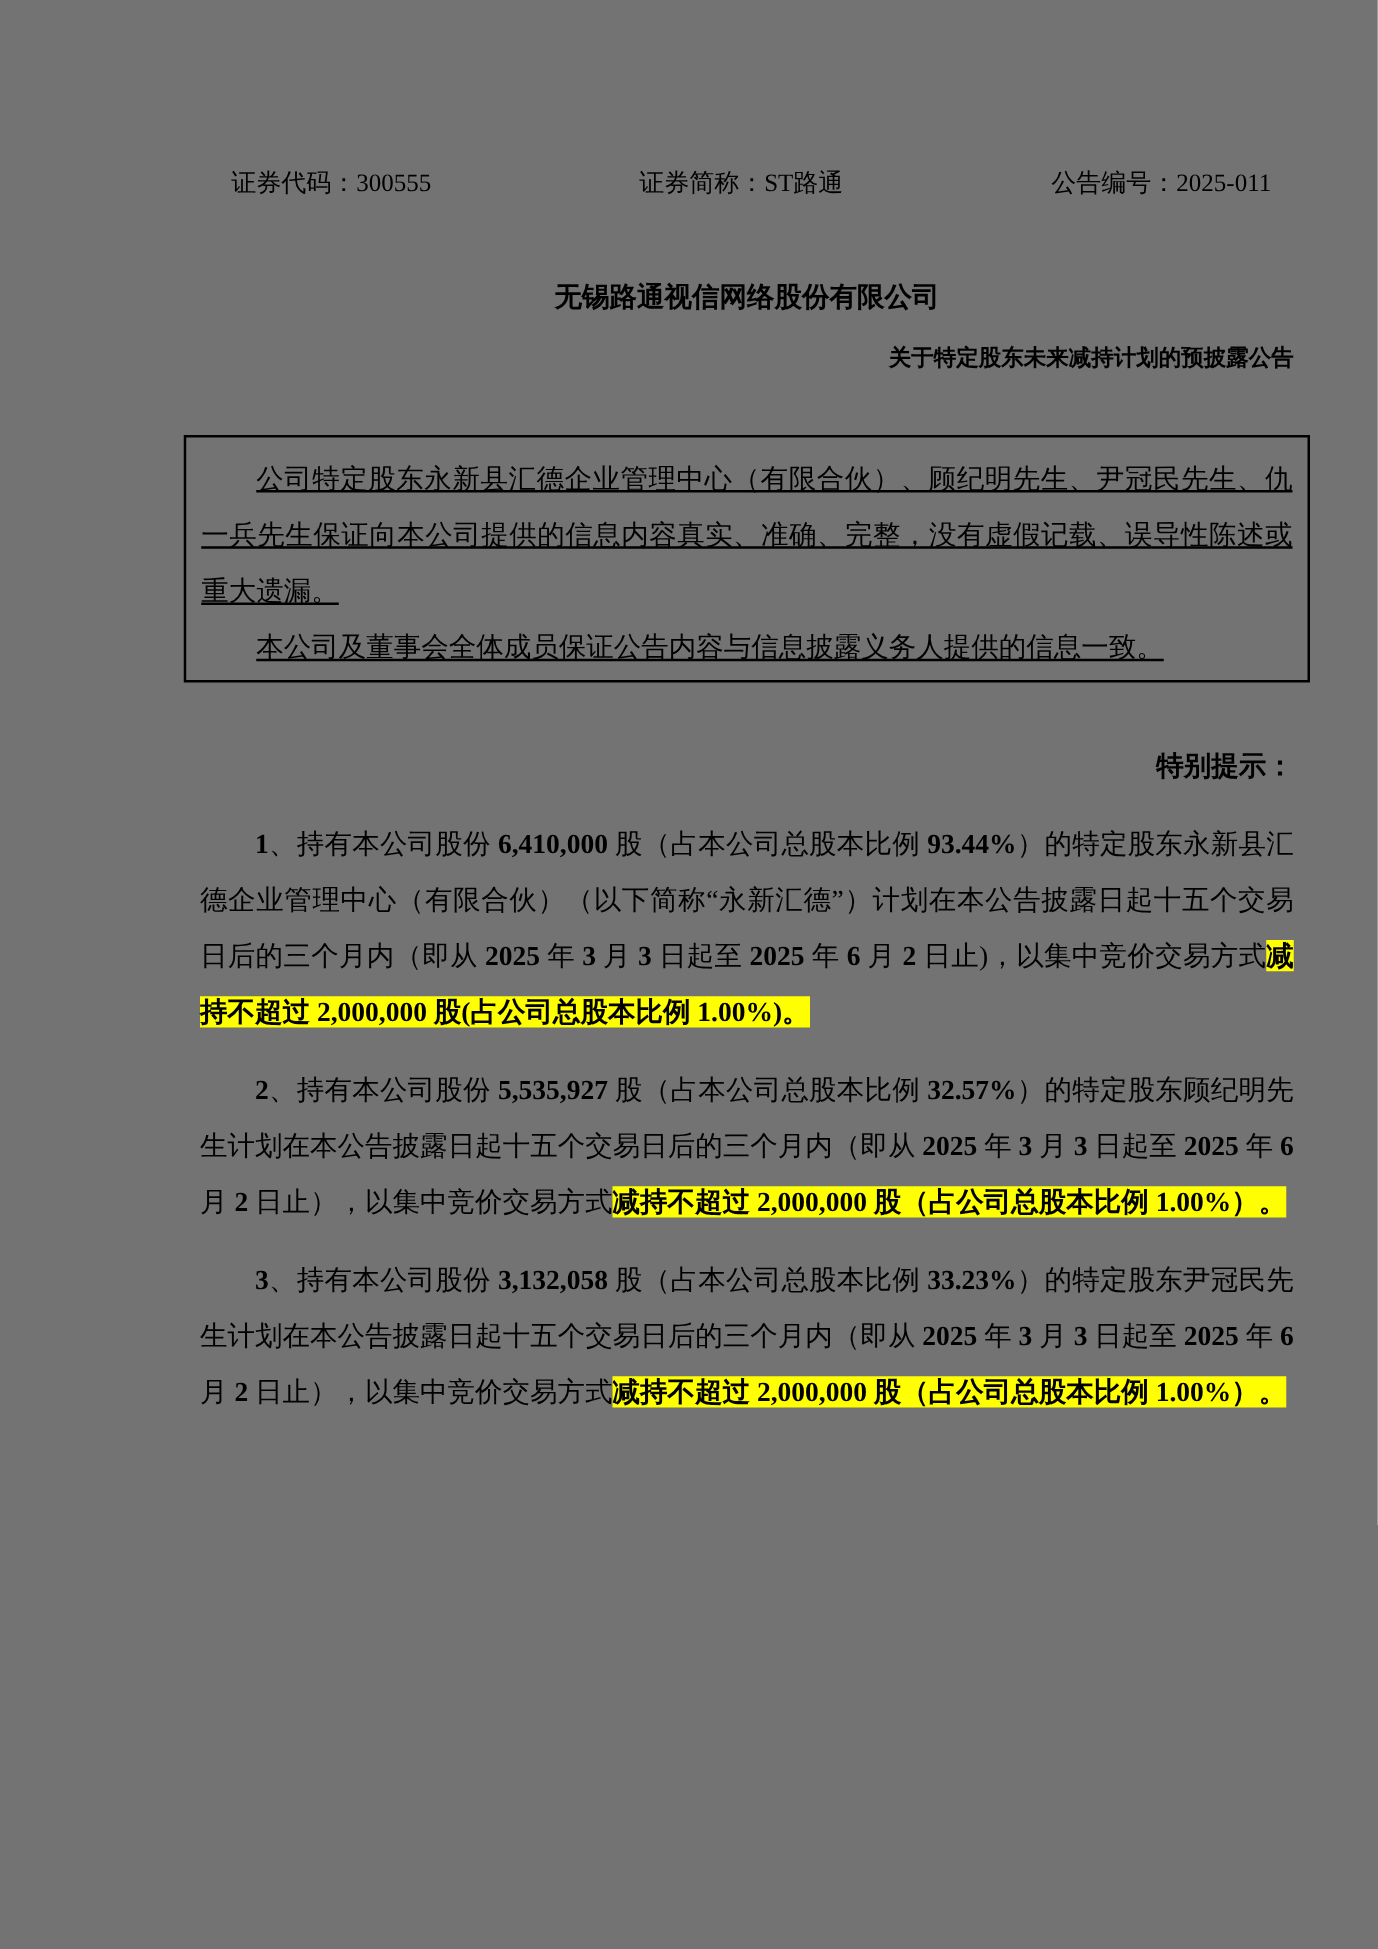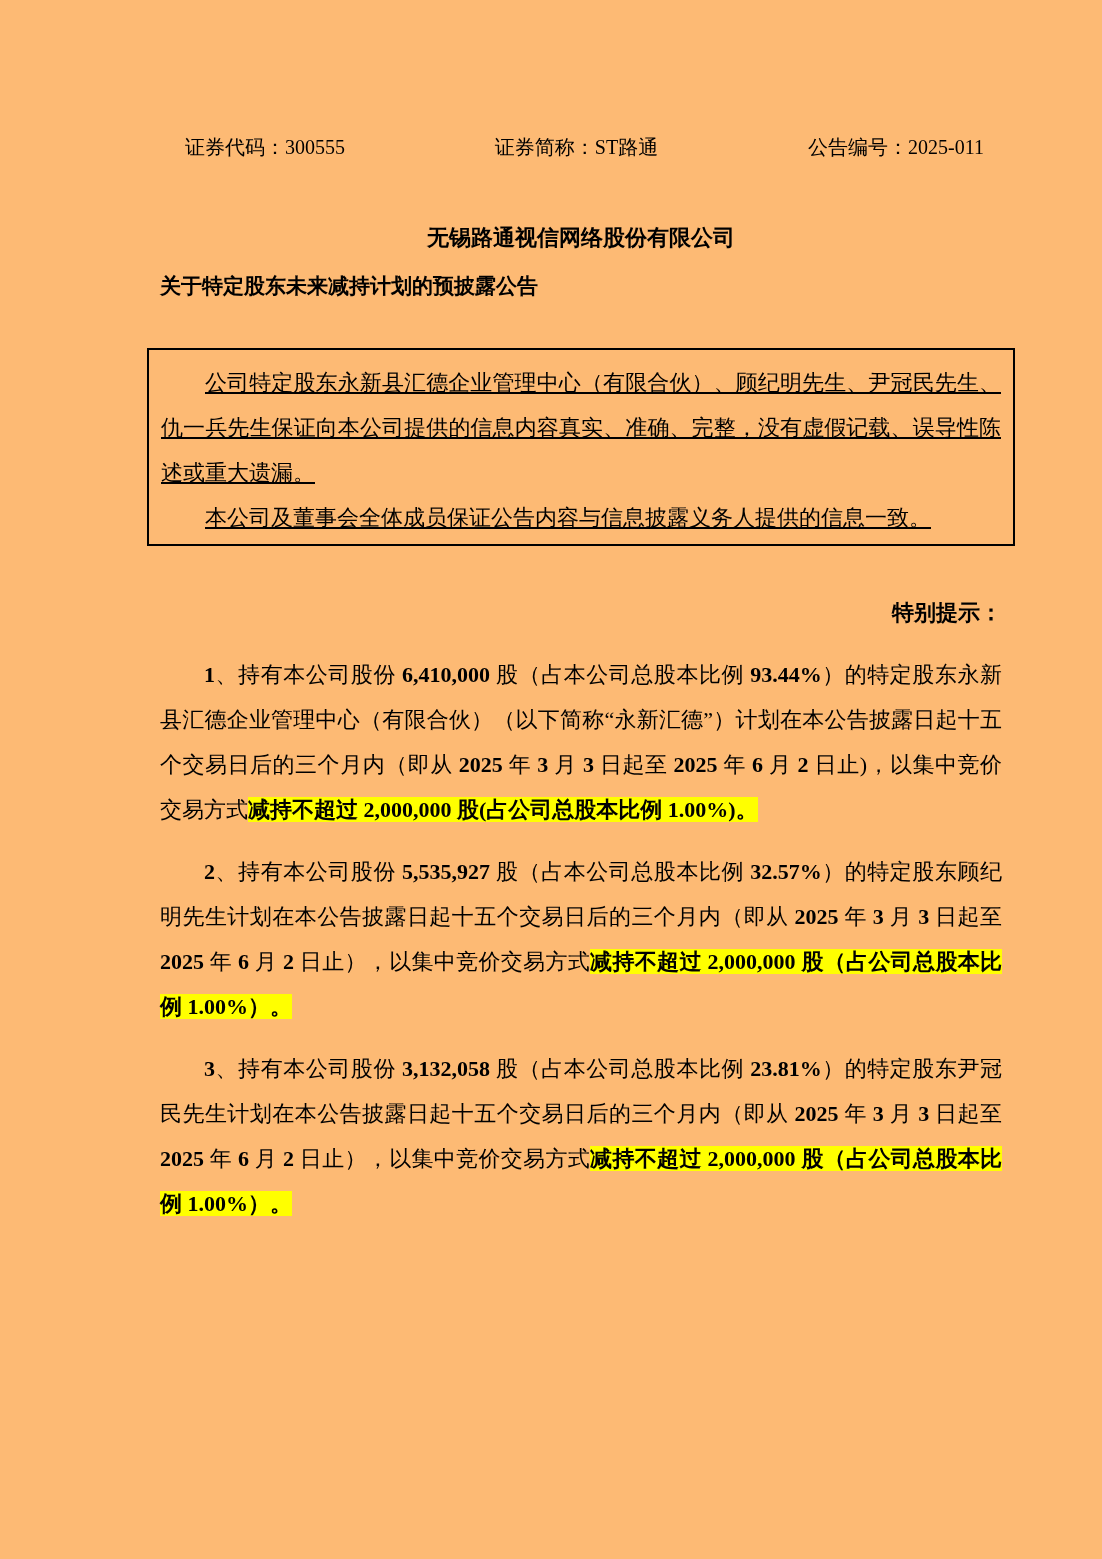--- a/index.html
+++ b/index.html
@@ -1,46 +1,46 @@
 <!DOCTYPE html>
 <html><head>
 <meta charset="utf-8">
 <style>
   html, body { margin: 0; padding: 0; background: #e8e8e8; }
   .page {
     width: 1102px;
     min-height: 1559px;
     margin: 0 auto;
-    background: #fdba74;
+    background: #737373;
     color: #000000;
     font-family: "Liberation Serif", "DejaVu Serif", serif;
     box-sizing: border-box;
-    padding: 132px 100px 80px 160px;
+    padding: 132px 67px 80px 160px;
   }
   .header-row {
     display: flex;
     justify-content: space-between;
     font-size: 20px;
     line-height: 30px;
     padding: 0 18px 0 25px;
     white-space: nowrap;
   }
   .doc-title {
     margin: 60px 0 0 0;
     font-size: 22px;
     line-height: 32px;
     font-weight: bold;
     text-align: center;
   }
   .doc-subtitle {
     margin: 16px 0 0 0;
-    font-size: 21px;
+    font-size: 18px;
     line-height: 32px;
     font-weight: bold;
-    text-align: left;
+    text-align: right;
   }
   .statement-box {
     margin: 46px -13px 0 -13px;
     border: 2px solid #000000;
     padding: 10px 12px 4px 12px;
     text-decoration: underline;
   }
   .statement-box p {
     margin: 0;
     font-size: 22px;
@@ -85,16 +85,16 @@
     <p>公司特定股东永新县汇德企业管理中心（有限合伙）、顾纪明先生、尹冠民先生、仇一兵先生保证向本公司提供的信息内容真实、准确、完整，没有虚假记载、误导性陈述或重大遗漏。</p>
     <p>本公司及董事会全体成员保证公告内容与信息披露义务人提供的信息一致。</p>
   </div>
 
   <p class="notice-heading">特别提示：</p>
 
   <p class="notice-item"><span><b>1</b>、持有本公司股份 <b>6,410,000</b> 股（占本公司总股本比例 <b>93.44%</b>）的特定股东永新县汇德企业管理中心（有限合伙）（以下简称“永新汇德”）计划在本公告披露日起十五个交易日后的三个月内（即从 <b>2025</b> 年 <b>3</b> 月 <b>3</b> 日起至 <b>2025</b> 年 <b>6</b> 月 <b>2</b> 日止)，以集中竞价交易方式</span><span class="hl" style="background: rgb(255, 255, 0);">减持不超过 2,000,000 股(占公司总股本比例 1.00%)。</span></p>
 
   <p class="notice-item"><span><b>2</b>、持有本公司股份 <b>5,535,927</b> 股（占本公司总股本比例 <b>32.57%</b>）的特定股东顾纪明先生计划在本公告披露日起十五个交易日后的三个月内（即从 <b>2025</b> 年 <b>3</b> 月 <b>3</b> 日起至 <b>2025</b> 年 <b>6</b> 月 <b>2</b> 日止），以集中竞价交易方式</span><span class="hl" style="background: rgb(255, 255, 0);">减持不超过 2,000,000 股（占公司总股本比例 1.00%）。</span></p>
 
-  <p class="notice-item"><span><b>3</b>、持有本公司股份 <b>3,132,058</b> 股（占本公司总股本比例 <b>23.81%</b>）的特定股东尹冠民先生计划在本公告披露日起十五个交易日后的三个月内（即从 <b>2025</b> 年 <b>3</b> 月 <b>3</b> 日起至 <b>2025</b> 年 <b>6</b> 月 <b>2</b> 日止），以集中竞价交易方式</span><span class="hl" style="background: rgb(255, 255, 0);">减持不超过 2,000,000 股（占公司总股本比例 1.00%）。</span></p>
+  <p class="notice-item"><span><b>3</b>、持有本公司股份 <b>3,132,058</b> 股（占本公司总股本比例 <b>33.23%</b>）的特定股东尹冠民先生计划在本公告披露日起十五个交易日后的三个月内（即从 <b>2025</b> 年 <b>3</b> 月 <b>3</b> 日起至 <b>2025</b> 年 <b>6</b> 月 <b>2</b> 日止），以集中竞价交易方式</span><span class="hl" style="background: rgb(255, 255, 0);">减持不超过 2,000,000 股（占公司总股本比例 1.00%）。</span></p>
 
 
 </div>
 
 </body></html>

